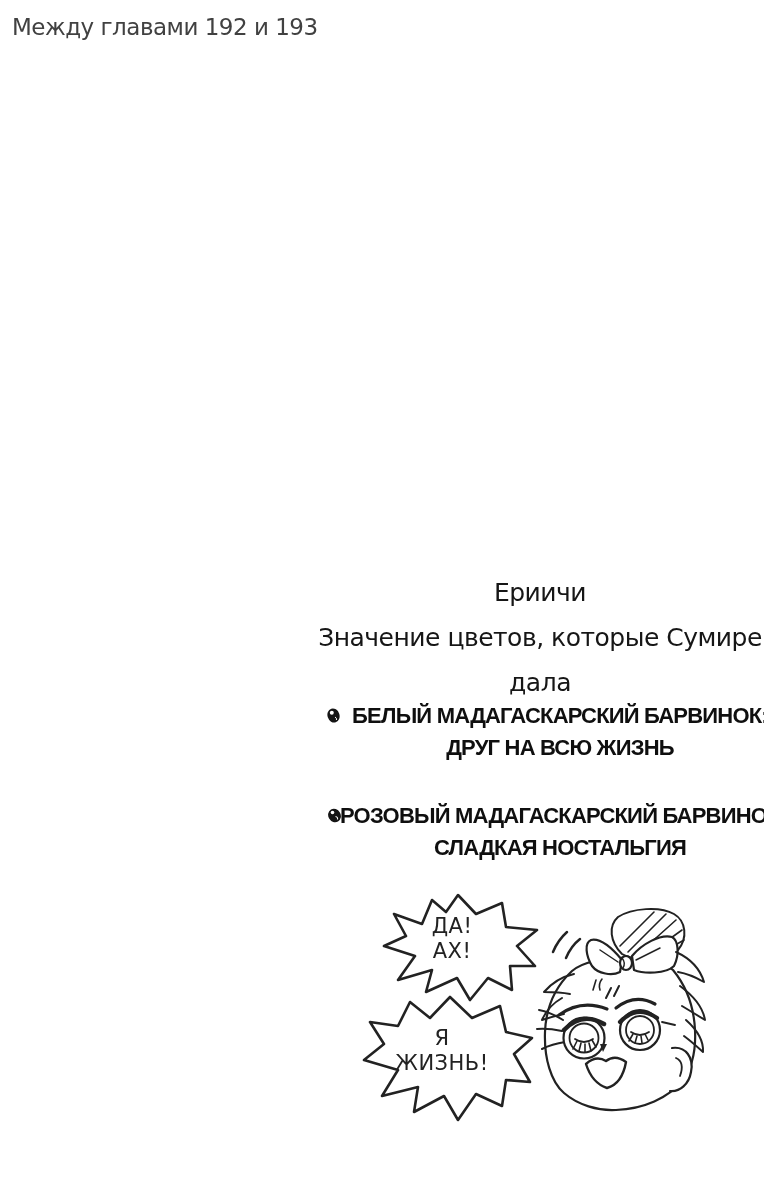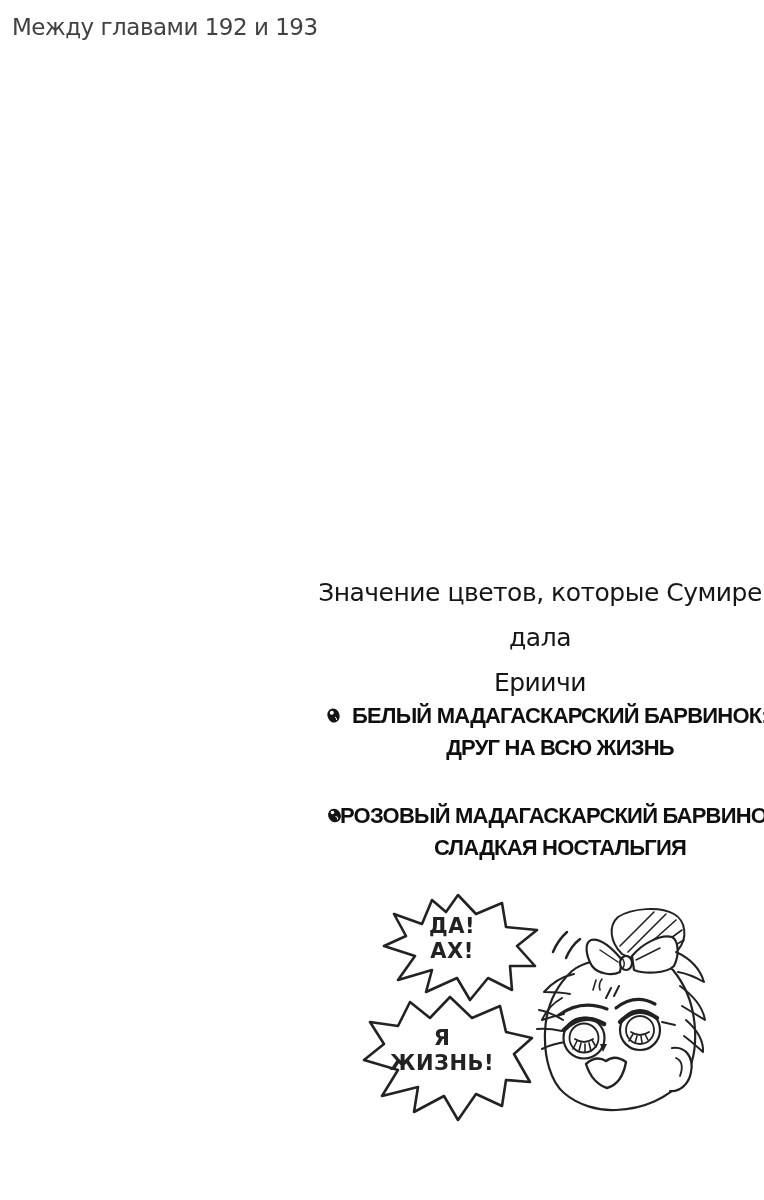--- a/index.html
+++ b/index.html
@@ -43,21 +43,21 @@
     letter-spacing: -0.8px;
     color: #0f0f0f;
     white-space: nowrap;
   }
   .bullet {
     position: absolute; width: 17px; height: 17px;
   }
   .bullet.b-0 { left: 325px; top: 707px; }
   .bullet.b-1 { left: 326px; top: 807px; }
 
-  .scene { position: absolute; left: 360px; top: 890px; width: 404px; height: 310px; font-weight: bold; }
+  .scene { position: absolute; left: 360px; top: 890px; width: 404px; height: 310px; }
   .scene svg { position: absolute; left: 0; top: 0; }
 
   .bubble-text {
     position: absolute;
     text-align: center;
     font-size: 21px;
     line-height: 25px;
     letter-spacing: 0.5px;
     color: #222222;
     white-space: nowrap;
@@ -66,22 +66,22 @@
   .bubble-text.t2 { left: 22px; top: 136px; width: 120px; }
 </style>
 </head>
 <body>
 
 <div class="page">
 
   <div class="header-note">Между главами 192 и 193</div>
 
   <div class="title-block">
+    <div>Ериичи</div>
     <div>Значение цветов, которые Сумире дала</div>
-    <div>Ериичи</div>
   </div>
 
   <div class="flower-list">
 
     <span class="bullet b-0">
       <svg width="17" height="17" viewBox="0 0 17 17">
         <ellipse cx="8.5" cy="8.5" rx="6" ry="7.2" transform="rotate(-18 8.5 8.5)" fill="#151515"></ellipse>
         <circle cx="6.8" cy="5.8" r="2" fill="#ffffff"></circle>
         <path d="M10,10 q2,1 1.5,3" stroke="#ffffff" stroke-width="1" fill="none"></path>
       </svg>

